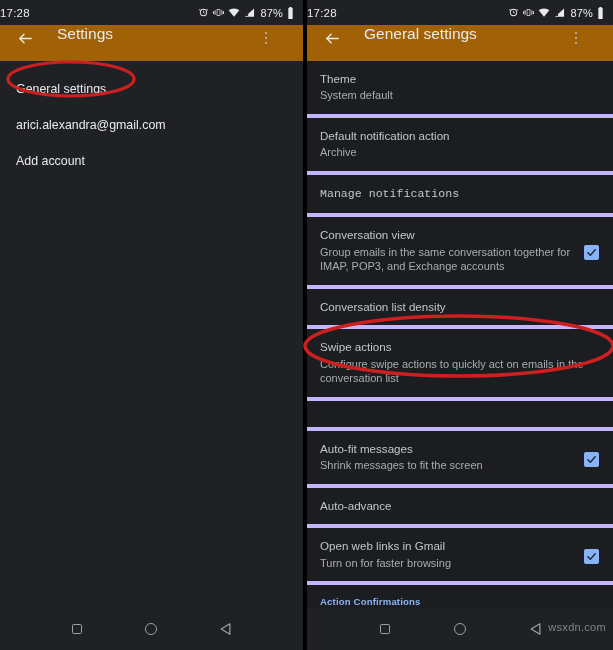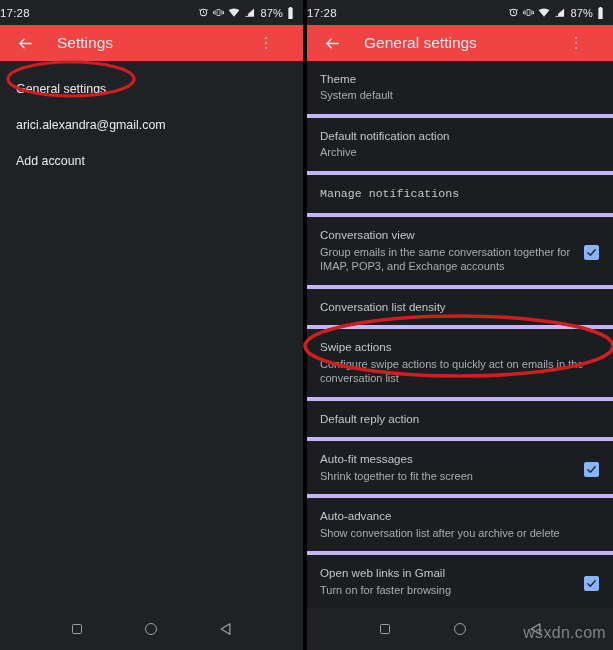--- a/index.html
+++ b/index.html
@@ -50,23 +50,23 @@
     align-items: center;
     gap: 4px;
   }
   .status-right svg { display: block; }
   .battery-pct { font-size: 11px; margin-left: 1px; }
 
   
   .app-bar {
     height: 36px;
     flex: 0 0 36px;
-    background: #ef4444;
-    display: flex;
-    align-items: center;
+    background: #a16207;
+    display: flex;
+    align-items: flex-start;
     padding: 0 26px 0 12px;
   }
   .app-bar-back {
     width: 26px;
     height: 26px;
     display: flex;
     align-items: center;
     justify-content: center;
     flex: 0 0 26px;
   }
@@ -203,23 +203,23 @@
   .annot-right {
     left: 301px; top: 312px;
     width: 316px; height: 68px;
   }
   .annot ellipse { fill: none; }
 
   
   .watermark {
     position: absolute;
     right: 7px;
-    bottom: 8px;
+    bottom: 17px;
     color: #7f8488;
-    font-size: 16px;
+    font-size: 11px;
     letter-spacing: 0.3px;
     z-index: 7;
   }
 </style>
 </head>
 <body>
 
 <div id="screen">
 
   <div class="panel panel-left">
@@ -397,40 +397,38 @@
 
       <div class="row">
         <div class="row-texts">
           <div class="row-title">Swipe actions</div>
           <div class="row-sub">Configure swipe actions to quickly act on emails in the conversation list</div>
         </div>
       </div>
 
       <div class="row">
         <div class="row-texts">
-          <div class="row-title">Default reply action</div>
         </div>
       </div>
 
       <div class="row">
         <div class="row-texts">
           <div class="row-title">Auto-fit messages</div>
-          <div class="row-sub">Shrink together to fit the screen</div>
+          <div class="row-sub">Shrink messages to fit the screen</div>
         </div>
         <div class="row-checkbox cb-on">
           <svg width="11" height="11" viewBox="0 0 24 24" fill="none" stroke="#1f2a3d" stroke-width="3.2" stroke-linecap="round" stroke-linejoin="round">
             <polyline points="4,12.5 9.5,18 20,6"></polyline>
           </svg>
         </div>
       </div>
 
       <div class="row">
         <div class="row-texts">
           <div class="row-title">Auto-advance</div>
-          <div class="row-sub">Show conversation list after you archive or delete</div>
         </div>
       </div>
 
       <div class="row">
         <div class="row-texts">
           <div class="row-title">Open web links in Gmail</div>
           <div class="row-sub">Turn on for faster browsing</div>
         </div>
         <div class="row-checkbox cb-on">
           <svg width="11" height="11" viewBox="0 0 24 24" fill="none" stroke="#1f2a3d" stroke-width="3.2" stroke-linecap="round" stroke-linejoin="round">

